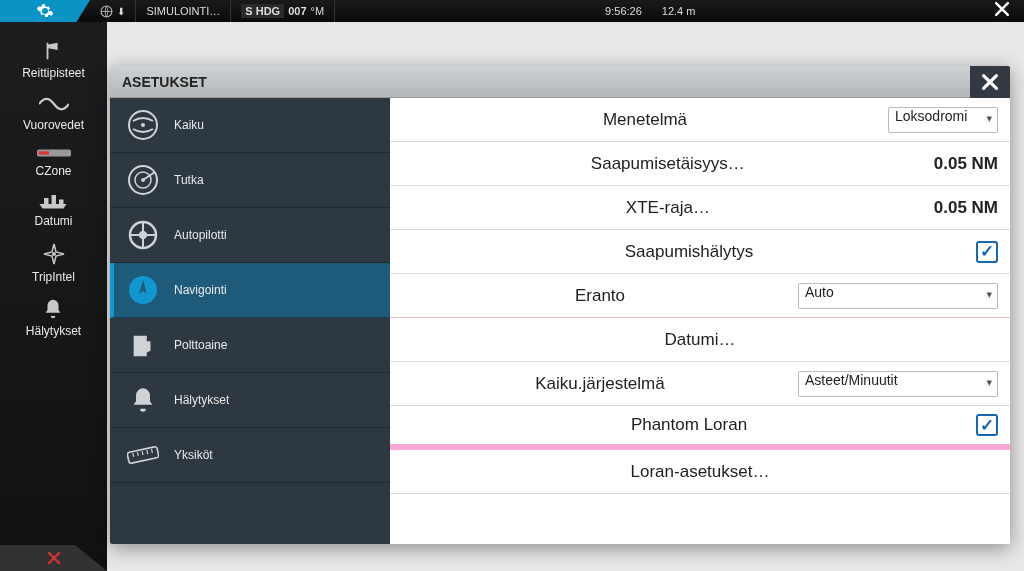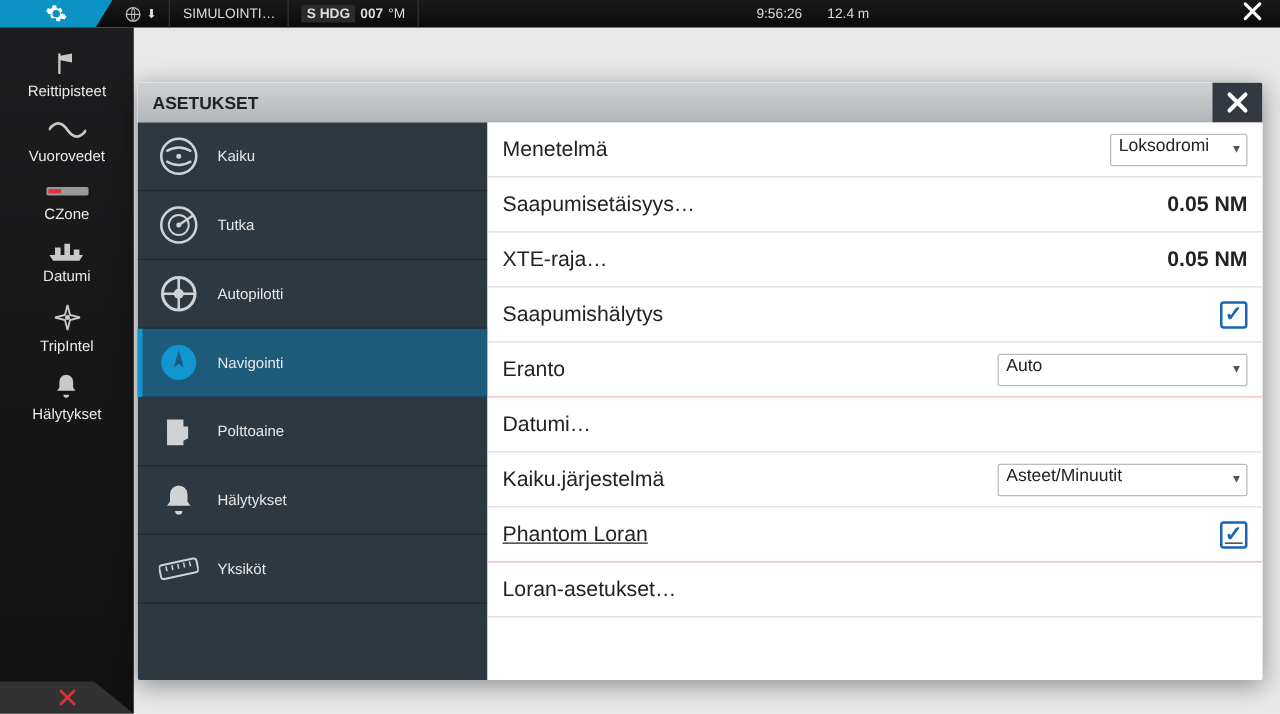--- a/index.html
+++ b/index.html
@@ -60,22 +60,22 @@
   .cat svg { fill:#cfd3d6; }
   .cat.selected svg circle{ fill:#1296cf; }
 
   
   .content { flex:1; background:#fff; display:flex; flex-direction:column;}
   .row {
     display:flex; align-items:center; height:44px; padding:0 12px;
     border-bottom:1px solid #e0dada; font-size:17px; color:#222;
   }
   .row:nth-child(5){ border-bottom:1px solid #f3b8b8;}
-  .row:nth-child(8){ border-bottom:1px solid #f9a8d4;text-decoration:underline;}
-  .row .label { flex:1; }
+  .row:nth-child(8){ border-bottom:6px solid #f9a8d4;}
+  .row .label { flex:1;text-align:center; }
   .row .value { font-weight:700; font-size:17px; }
   .row select, .row .dropdown {
     height:26px; border:1px solid #bbb; border-radius:2px; background:#fff;
     font-size:14px; padding:0 18px 0 6px; position:relative; min-width:110px;
   }
   .row .dropdown:after { content:"▾"; position:absolute; right:5px; top:4px; font-size:11px; color:#555;}
   .row .dropdown.wide { min-width:200px;}
   .row .check {
     width:22px; height:22px; border:2px solid #1667b3; border-radius:3px;
     display:flex; align-items:center; justify-content:center; color:#1667b3; font-weight:700;

